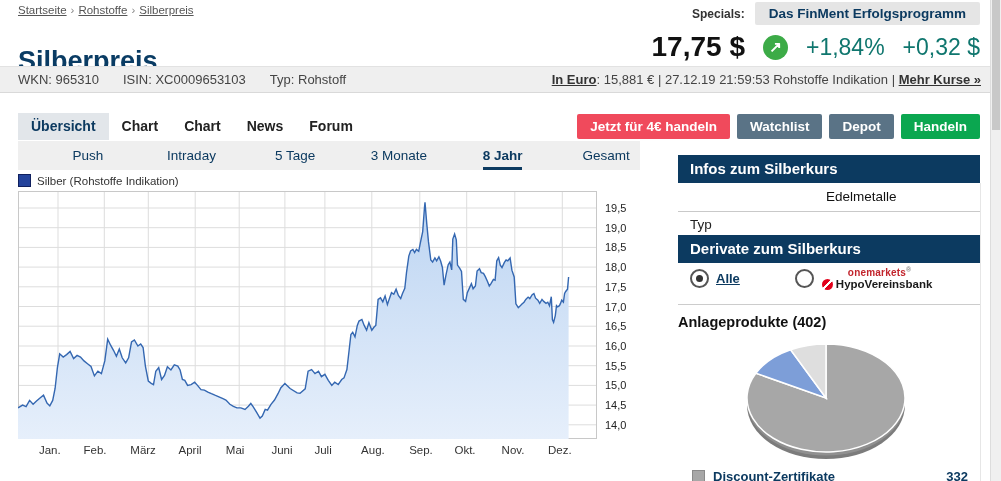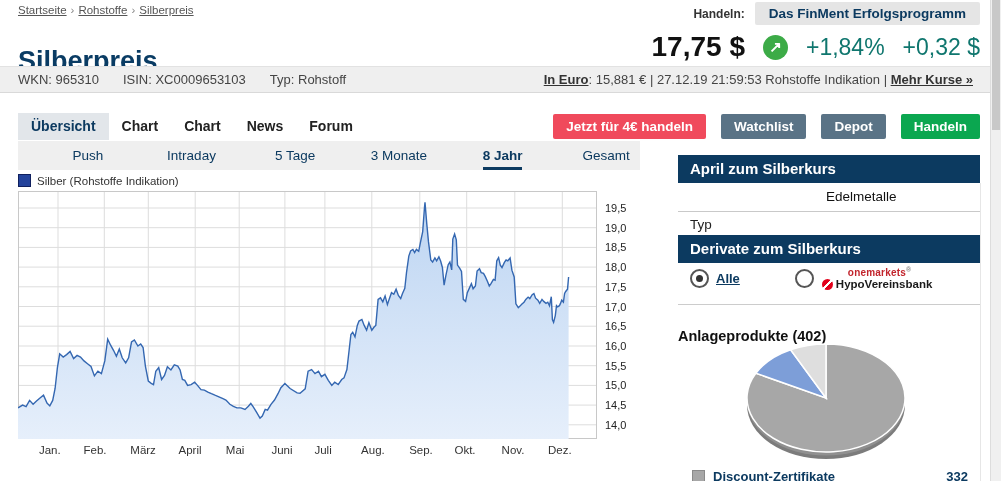--- a/index.html
+++ b/index.html
@@ -20,27 +20,27 @@
   .quote{position:absolute;top:31px;right:21px;display:flex;align-items:center;gap:18px;}
   .quote .price{font-size:28px;font-weight:bold;color:#111;}
   .arrow-circle{width:25px;height:25px;border-radius:50%;background:#3cab47;color:#fff;
     display:flex;align-items:center;justify-content:center;font-size:15px;font-weight:bold;}
   .quote .chg{font-size:23px;color:#0f766e;}
   
   .meta-bar{position:absolute;left:0;top:66px;width:1001px;height:25px;background:#efefef;
     border-top:1px solid #e2e2e2;border-bottom:1px solid #d9d9d9;
     display:flex;align-items:center;justify-content:space-between;font-size:13px;color:#444;}
   .meta-left{margin-left:18px;display:flex;gap:24px;}
-  .meta-right{margin-right:28px;color:#444;}
+  .meta-right{margin-right:20px;color:#444;}
   .meta-right a{color:#333;font-weight:bold;}
   
   .tabs{position:absolute;left:18px;top:113px;height:27px;display:flex;}
   .tab{padding:0 13px;line-height:27px;font-size:14px;font-weight:bold;color:#222;cursor:pointer;}
   .tab.active{background:#e2e6ea;color:#0c3a60;}
-  .actions{position:absolute;top:114px;right:21px;display:flex;gap:15px;}
+  .actions{position:absolute;top:114px;right:21px;display:flex;gap:7px;}
   .btn{height:25px;display:inline-flex;align-items:center;padding:0 13px;border:none;
     border-radius:2px;color:#fff;font-weight:bold;font-size:13.5px;cursor:pointer;font-family:inherit;}
   .btn.red{background:#f04a5c;}
   .btn.slate{background:#5a7386;}
   .btn.green{background:#0ba750;}
   
   .periods{position:absolute;left:18px;top:141px;width:622px;height:29px;background:#efefef;
     display:flex;align-items:center;}
   .period{flex:1;text-align:center;font-size:13.5px;color:#0c3a60;cursor:pointer;padding-left:36px;}
   .period span{padding-bottom:4px;}
@@ -65,41 +65,41 @@
   .radio.sel::after{content:"";width:7px;height:7px;border-radius:50%;background:#333;}
   .radio-alle{margin-left:7px;font-size:13px;font-weight:bold;color:#0c3a60;text-decoration:underline;cursor:pointer;}
   .radio2{margin-left:55px;}
   .bank-logo{margin-left:8px;line-height:1.1;}
   .onemarkets{font-size:10px;color:#c2242c;font-weight:bold;letter-spacing:.2px;margin-left:26px;}
   .onemarkets sup{font-size:7px;color:#888;}
   .hvb{display:flex;align-items:center;font-size:11.5px;font-weight:bold;color:#1a1a1a;}
   .hvb-glyph{width:11px;height:11px;border-radius:50%;margin-right:3px;flex:none;
     background:linear-gradient(135deg,#e2001a 42%,#ffffff 42%,#ffffff 58%,#e2001a 58%);}
   .side-div{position:absolute;left:678px;top:304px;width:302px;border-top:1px solid #ccc;}
-  .products-heading{position:absolute;left:678px;top:314px;font-size:14.5px;font-weight:bold;color:#111;margin-top:14px;}
+  .products-heading{position:absolute;left:678px;top:314px;font-size:14.5px;font-weight:bold;color:#111;}
   #pieChart{position:absolute;left:738px;top:338px;}
   .pie-legend-row{position:absolute;left:692px;top:469px;width:276px;display:flex;align-items:center;
     font-size:13px;color:#0c3a60;}
   .pie-legend-marker{width:11px;height:11px;background:#a7a7a7;border:1px solid #8a8a8a;margin-right:8px;flex:none;}
   .pie-legend-label{font-weight:bold;text-decoration:underline;}
   .pie-legend-value{margin-left:auto;font-weight:bold;}
   
   .scrollbar{position:absolute;right:0;top:0;width:10px;height:481px;background:#f0f0f0;border-left:1px solid #ddd;}
   .scroll-thumb{position:absolute;left:1px;top:0;width:8px;height:130px;background:#c8c8c8;cursor:pointer;}
   .side-border{position:absolute;left:980px;top:183px;height:298px;border-left:1px solid #e6e6e6;}
 </style>
 </head>
 <body>
 
 <div id="app">
 
   <div class="breadcrumb" id="breadcrumb"><a>Startseite</a><span class="sep">›</span><a>Rohstoffe</a><span class="sep">›</span><a>Silberpreis</a></div>
 
   <div class="specials">
-    <span class="specials-label">Handeln:</span>
+    <span class="specials-label">Specials:</span>
     <button class="specials-btn">Das FinMent Erfolgsprogramm</button>
   </div>
 
   <h1 class="page-title">Silberpreis</h1>
   <div class="quote">
     <span class="price">17,75 $</span>
     <span class="arrow-circle">↗</span>
     <span class="chg">+1,84%</span>
     <span class="chg">+0,32 $</span>
   </div>
@@ -197,21 +197,21 @@
       <text x="264.0" y="263" font-size="11.5" fill="#333" text-anchor="middle" font-family="Liberation Sans,sans-serif">Juni</text>
       <text x="305.1" y="263" font-size="11.5" fill="#333" text-anchor="middle" font-family="Liberation Sans,sans-serif">Juli</text>
       <text x="354.9" y="263" font-size="11.5" fill="#333" text-anchor="middle" font-family="Liberation Sans,sans-serif">Aug.</text>
       <text x="403.0" y="263" font-size="11.5" fill="#333" text-anchor="middle" font-family="Liberation Sans,sans-serif">Sep.</text>
       <text x="447.0" y="263" font-size="11.5" fill="#333" text-anchor="middle" font-family="Liberation Sans,sans-serif">Okt.</text>
       <text x="495.0" y="263" font-size="11.5" fill="#333" text-anchor="middle" font-family="Liberation Sans,sans-serif">Nov.</text>
       <text x="541.9" y="263" font-size="11.5" fill="#333" text-anchor="middle" font-family="Liberation Sans,sans-serif">Dez.</text>
     </svg>
 
   <div class="side-header" style="top:155px;">
-    <span>April zum Silberkurs</span>
+    <span>Infos zum Silberkurs</span>
   </div>
   <div class="info-row">
     <div class="lbl">
       <span>Typ</span>
     </div>
     <div class="val">Edelmetalle</div>
   </div>
 
   <div class="side-header" style="top:235px;">
     <span>Derivate zum Silberkurs</span>

